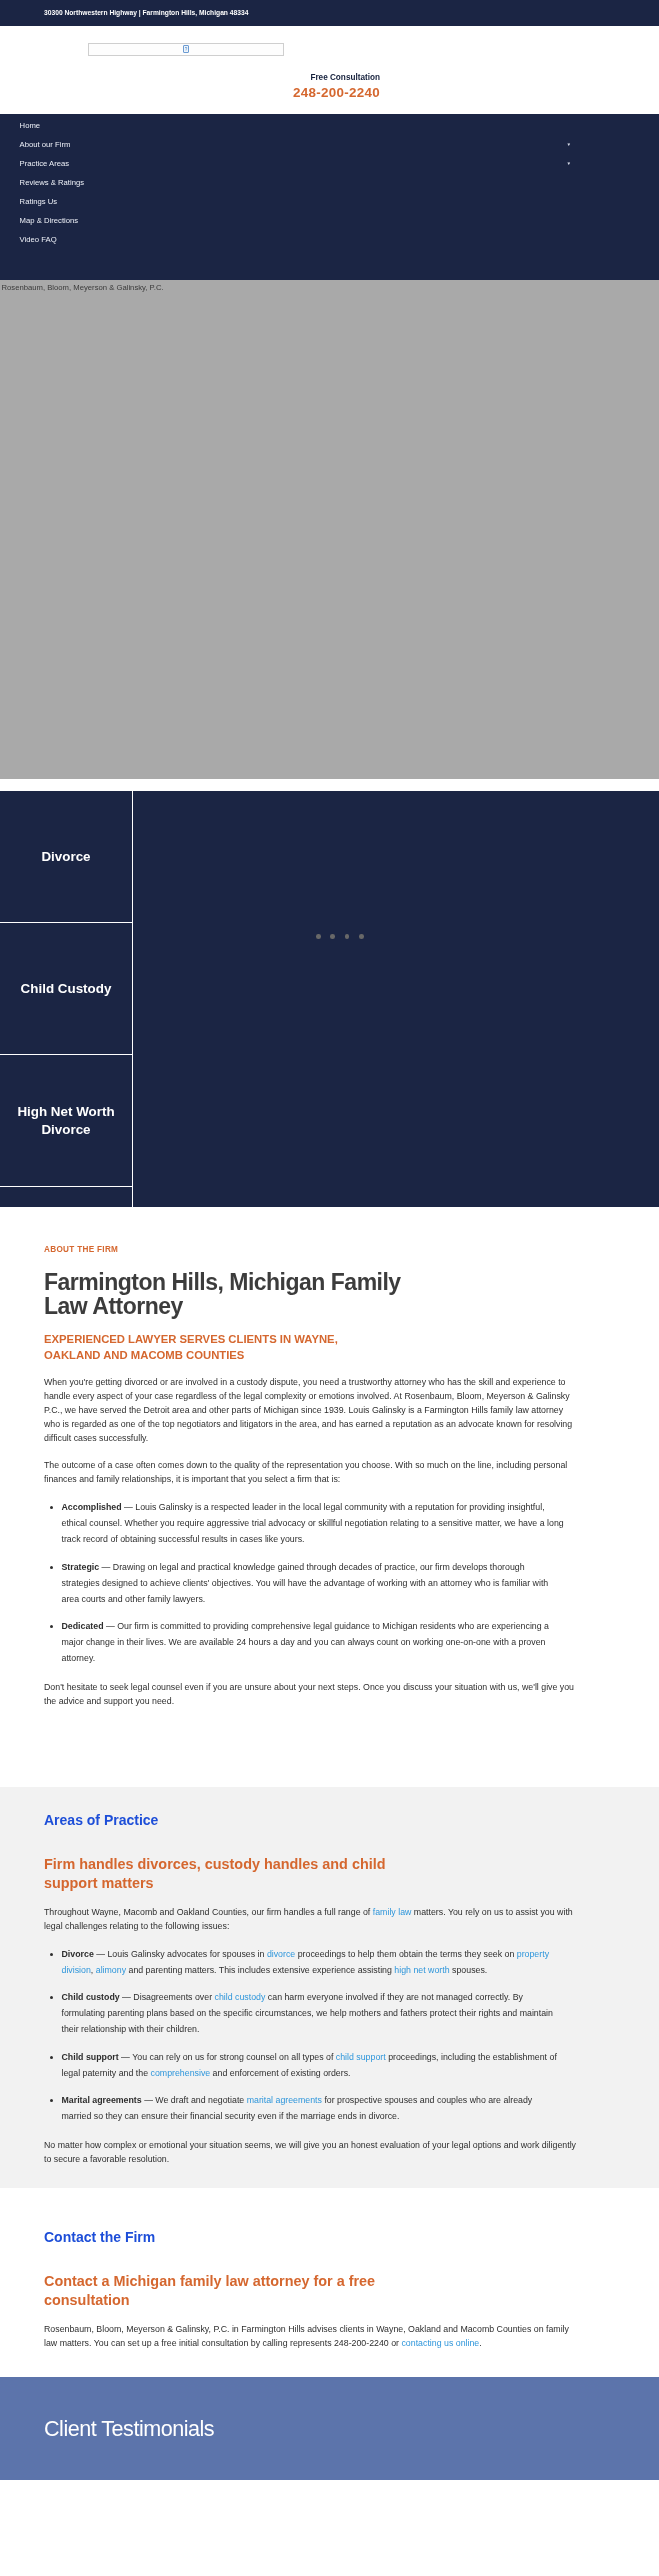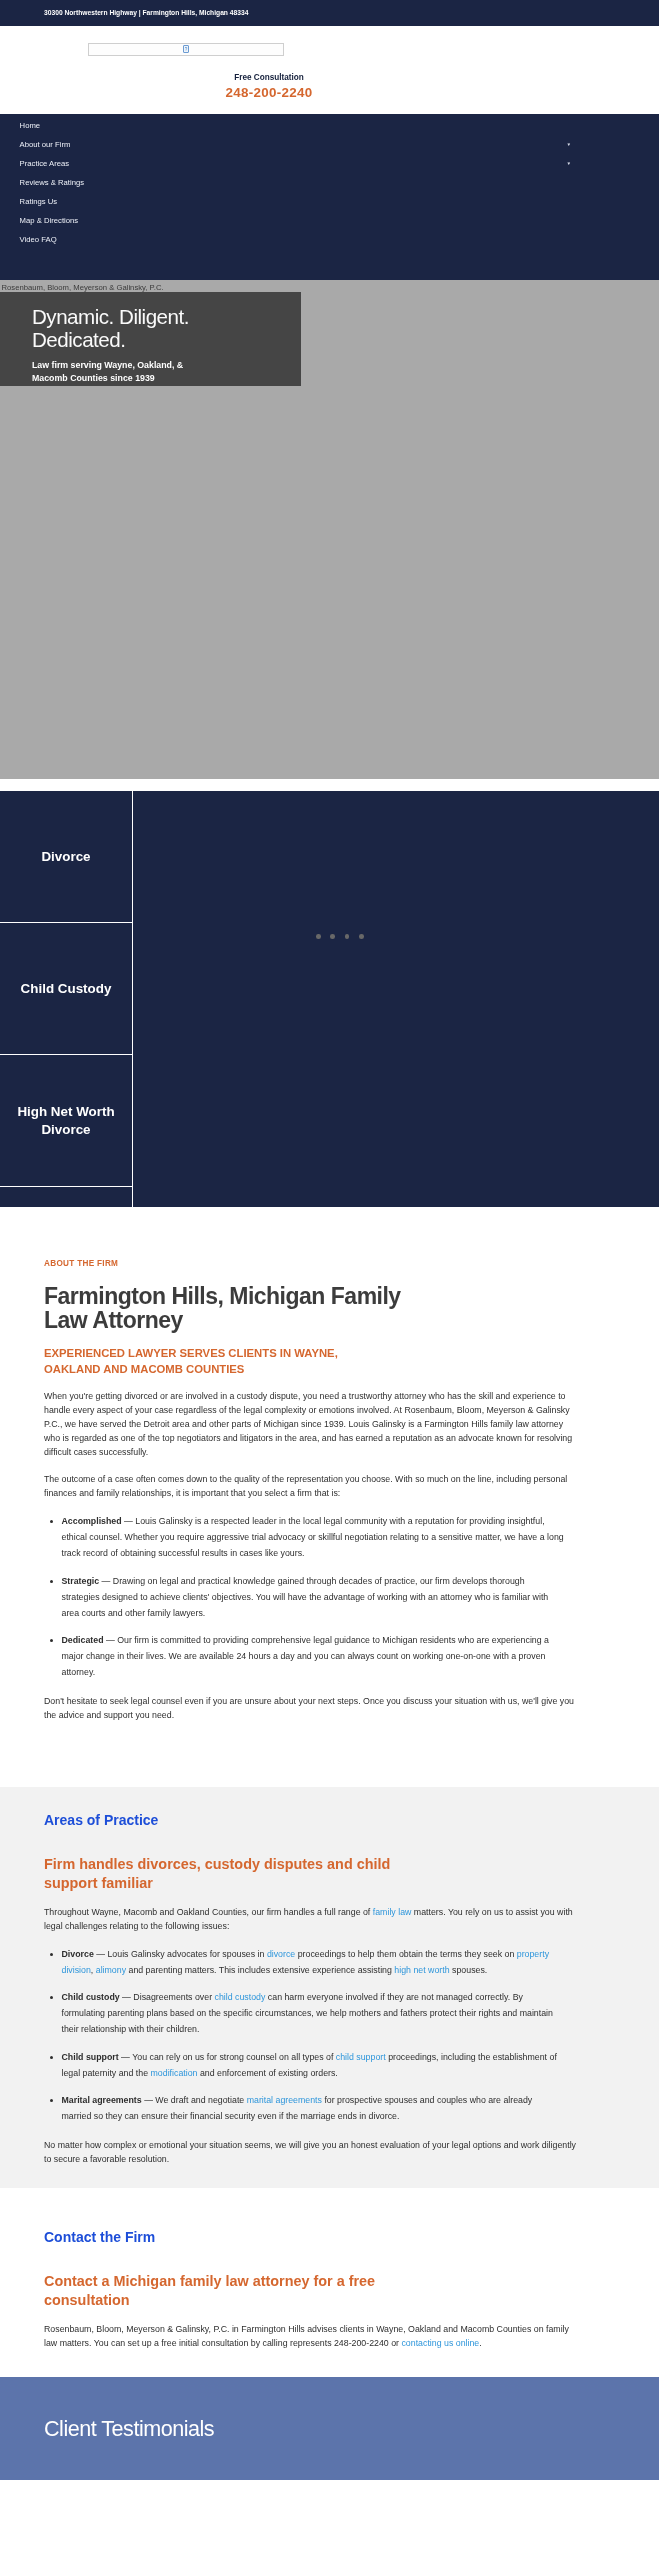--- a/index.html
+++ b/index.html
@@ -7,21 +7,21 @@
   .page { position:relative; width:659px; height:3675px; margin:0 auto; overflow:hidden; background:#fff; }
 
   
   .topbar { height:26px; background:#1b2544; }
   .topbar .addr { padding:8.8px 0 0 44px; color:#fff; font-size:6.7px; font-weight:bold; }
 
   
   .header { position:relative; height:88px; background:#fff; }
   .logo-box { position:absolute; left:88px; top:16.5px; width:196px; height:13.4px; background:#fdfdfd; border:0.5px solid #cfcfcf; display:flex; align-items:center; justify-content:center; }
   .bimg-ico { display:inline-block; width:6.2px; height:7.7px; border:0.5px solid #6b9bd2; background:#eef4fb; color:#3f7fc1; font-size:4.6px; line-height:7.2px; text-align:center; border-radius:1px; }
-  .hdr-cta { position:absolute; left:166px; top:47px; width:206px; text-align:center; }
+  .hdr-cta { position:absolute; left:174px; top:47px; width:206px; text-align:right; }
   .hdr-cta .fc { color:#15203c; font-size:8.2px; font-weight:bold; }
   .hdr-cta .phone { color:#d5672f; font-size:13.4px; font-weight:bold; margin-top:2.6px; letter-spacing:0.3px; }
 
   
   .mainnav { height:166px; background:#1b2544; padding-top:1.5px; }
   .mainnav ul { list-style:none; }
   .mainnav li { position:relative; height:19px; line-height:19px; padding-left:19.6px; color:#eef1f8; font-size:7.7px; cursor:pointer; }
   .mainnav .caret { position:absolute; right:88px; top:0; font-size:4.6px; color:#d7dce8; }
 
   
@@ -34,21 +34,21 @@
   .dots span { display:inline-block; width:4.6px; height:4.6px; border-radius:50%; background:#686868; margin-right:9.8px; }
 
   .gap-white { height:12.4px; background:#fff; }
 
   
   .practice { height:416px; background:#1b2544; }
   .pcol { width:133px; height:100%; border-right:1.5px solid #fff; }
   .ptab { height:132px; border-bottom:1.5px solid #fff; display:flex; align-items:center; justify-content:center; text-align:center; padding:0 11.3px; color:#fff; font-size:13.4px; font-weight:bold; line-height:17.5px; cursor:pointer; }
 
   
-  .about { height:580px; background:#fff; padding:52px 0 0 44px; overflow:hidden; }
+  .about { height:580px; background:#fff; padding:38px 0 0 44px; overflow:hidden; }
   .areas { height:401px; background:#f2f2f2; padding:25px 0 0 44px; overflow:hidden; }
   .contactsec { height:189px; background:#fff; padding:41px 0 0 44px; overflow:hidden; }
   .eyebrow { color:#d5672f; font-size:8.2px; font-weight:bold; letter-spacing:0.3px; margin-bottom:15.5px; }
   .h1 { color:#3c3c3c; font-size:23px; line-height:24px; font-weight:700; letter-spacing:-0.5px; max-width:402px; margin-bottom:13.4px; }
   .h2-caps { color:#d5672f; font-size:11.3px; line-height:16px; font-weight:bold; max-width:319px; margin-bottom:11.3px; }
   .h2-title { color:#d5672f; font-size:14.4px; line-height:18.5px; font-weight:bold; max-width:361px; margin-bottom:12.4px; }
   .h2-wide { max-width:412px; }
   .sec-title { color:#1d4ed8; font-size:14px; font-weight:bold; margin-bottom:27px; }
   .para { color:#2e2e2e; font-size:8.8px; line-height:14px; max-width:536px; margin-bottom:13.4px; }
   .blist { list-style:disc; padding-left:17.5px; max-width:520px; margin:1px 0 14.4px 0; }
@@ -86,27 +86,20 @@
       <li><span>Practice Areas</span><span class="caret">▼</span></li>
       <li><span>Reviews &amp; Ratings</span></li>
       <li><span>Ratings Us</span></li>
       <li><span>Map &amp; Directions</span></li>
       <li><span>Video FAQ</span></li>
     </ul>
   </div>
 
   <div class="hero">
     <div class="alt">Rosenbaum, Bloom, Meyerson &amp; Galinsky, P.C.</div>
-    <div class="overlay">
-      <div class="otitle">
-        <span>Dynamic. Diligent.</span><br>
-        <span>Dedicated.</span>
-      </div>
-      <div class="osub">Law firm serving Wayne, Oakland, &amp; Macomb Counties since 1939</div>
-    </div>
     <div class="dots">
       <span></span><span></span><span></span><span></span>
     </div>
   </div>
 
   <div class="gap-white"></div>
 
   <div class="practice">
     <div class="pcol">
       <div class="ptab">
@@ -130,26 +123,26 @@
     <ul class="blist">
       <li><strong>Accomplished</strong><span> — Louis Galinsky is a respected leader in the local legal community with a reputation for providing insightful, ethical counsel. Whether you require aggressive trial advocacy or skillful negotiation relating to a sensitive matter, we have a long track record of obtaining successful results in cases like yours.</span></li>
       <li><strong>Strategic</strong><span> — Drawing on legal and practical knowledge gained through decades of practice, our firm develops thorough strategies designed to achieve clients' objectives. You will have the advantage of working with an attorney who is familiar with area courts and other family lawyers.</span></li>
       <li><strong>Dedicated</strong><span> — Our firm is committed to providing comprehensive legal guidance to Michigan residents who are experiencing a major change in their lives. We are available 24 hours a day and you can always count on working one-on-one with a proven attorney.</span></li>
     </ul>
     <p class="para">Don't hesitate to seek legal counsel even if you are unsure about your next steps. Once you discuss your situation with us, we'll give you the advice and support you need.</p>
   </div>
 
   <div class="areas">
     <div class="sec-title">Areas of Practice</div>
-    <div class="h2-title">Firm handles divorces, custody disputes and child support familiar</div>
+    <div class="h2-title">Firm handles divorces, custody handles and child support matters</div>
     <p class="para"><span>Throughout Wayne, Macomb and Oakland Counties, our firm handles a full range of </span><a href="#" class="lnk">family law</a><span> matters. You rely on us to assist you with legal challenges relating to the following issues:</span></p>
     <ul class="blist">
       <li><strong>Divorce</strong><span> — Louis Galinsky advocates for spouses in </span><a href="#" class="lnk">divorce</a><span> proceedings to help them obtain the terms they seek on </span><a href="#" class="lnk">property division</a><span>, </span><a href="#" class="lnk">alimony</a><span> and parenting matters. This includes extensive experience assisting </span><a href="#" class="lnk">high net worth</a><span> spouses.</span></li>
       <li><strong>Child custody</strong><span> — Disagreements over </span><a href="#" class="lnk">child custody</a><span> can harm everyone involved if they are not managed correctly. By formulating parenting plans based on the specific circumstances, we help mothers and fathers protect their rights and maintain their relationship with their children.</span></li>
-      <li><strong>Child support</strong><span> — You can rely on us for strong counsel on all types of </span><a href="#" class="lnk">child support</a><span> proceedings, including the establishment of legal paternity and the </span><a href="#" class="lnk">modification</a><span> and enforcement of existing orders.</span></li>
+      <li><strong>Child support</strong><span> — You can rely on us for strong counsel on all types of </span><a href="#" class="lnk">child support</a><span> proceedings, including the establishment of legal paternity and the </span><a href="#" class="lnk">comprehensive</a><span> and enforcement of existing orders.</span></li>
       <li><strong>Marital agreements</strong><span> — We draft and negotiate </span><a href="#" class="lnk">marital agreements</a><span> for prospective spouses and couples who are already married so they can ensure their financial security even if the marriage ends in divorce.</span></li>
     </ul>
     <p class="para">No matter how complex or emotional your situation seems, we will give you an honest evaluation of your legal options and work diligently to secure a favorable resolution.</p>
   </div>
 
   <div class="contactsec">
     <div class="sec-title">Contact the Firm</div>
     <div class="h2-title h2-wide">Contact a Michigan family law attorney for a free consultation</div>
     <p class="para"><span>Rosenbaum, Bloom, Meyerson &amp; Galinsky, P.C. in Farmington Hills advises clients in Wayne, Oakland and Macomb Counties on family law matters. You can set up a free initial consultation by calling represents 248-200-2240 or </span><a href="#" class="lnk">contacting us online</a><span>.</span></p>
   </div>

